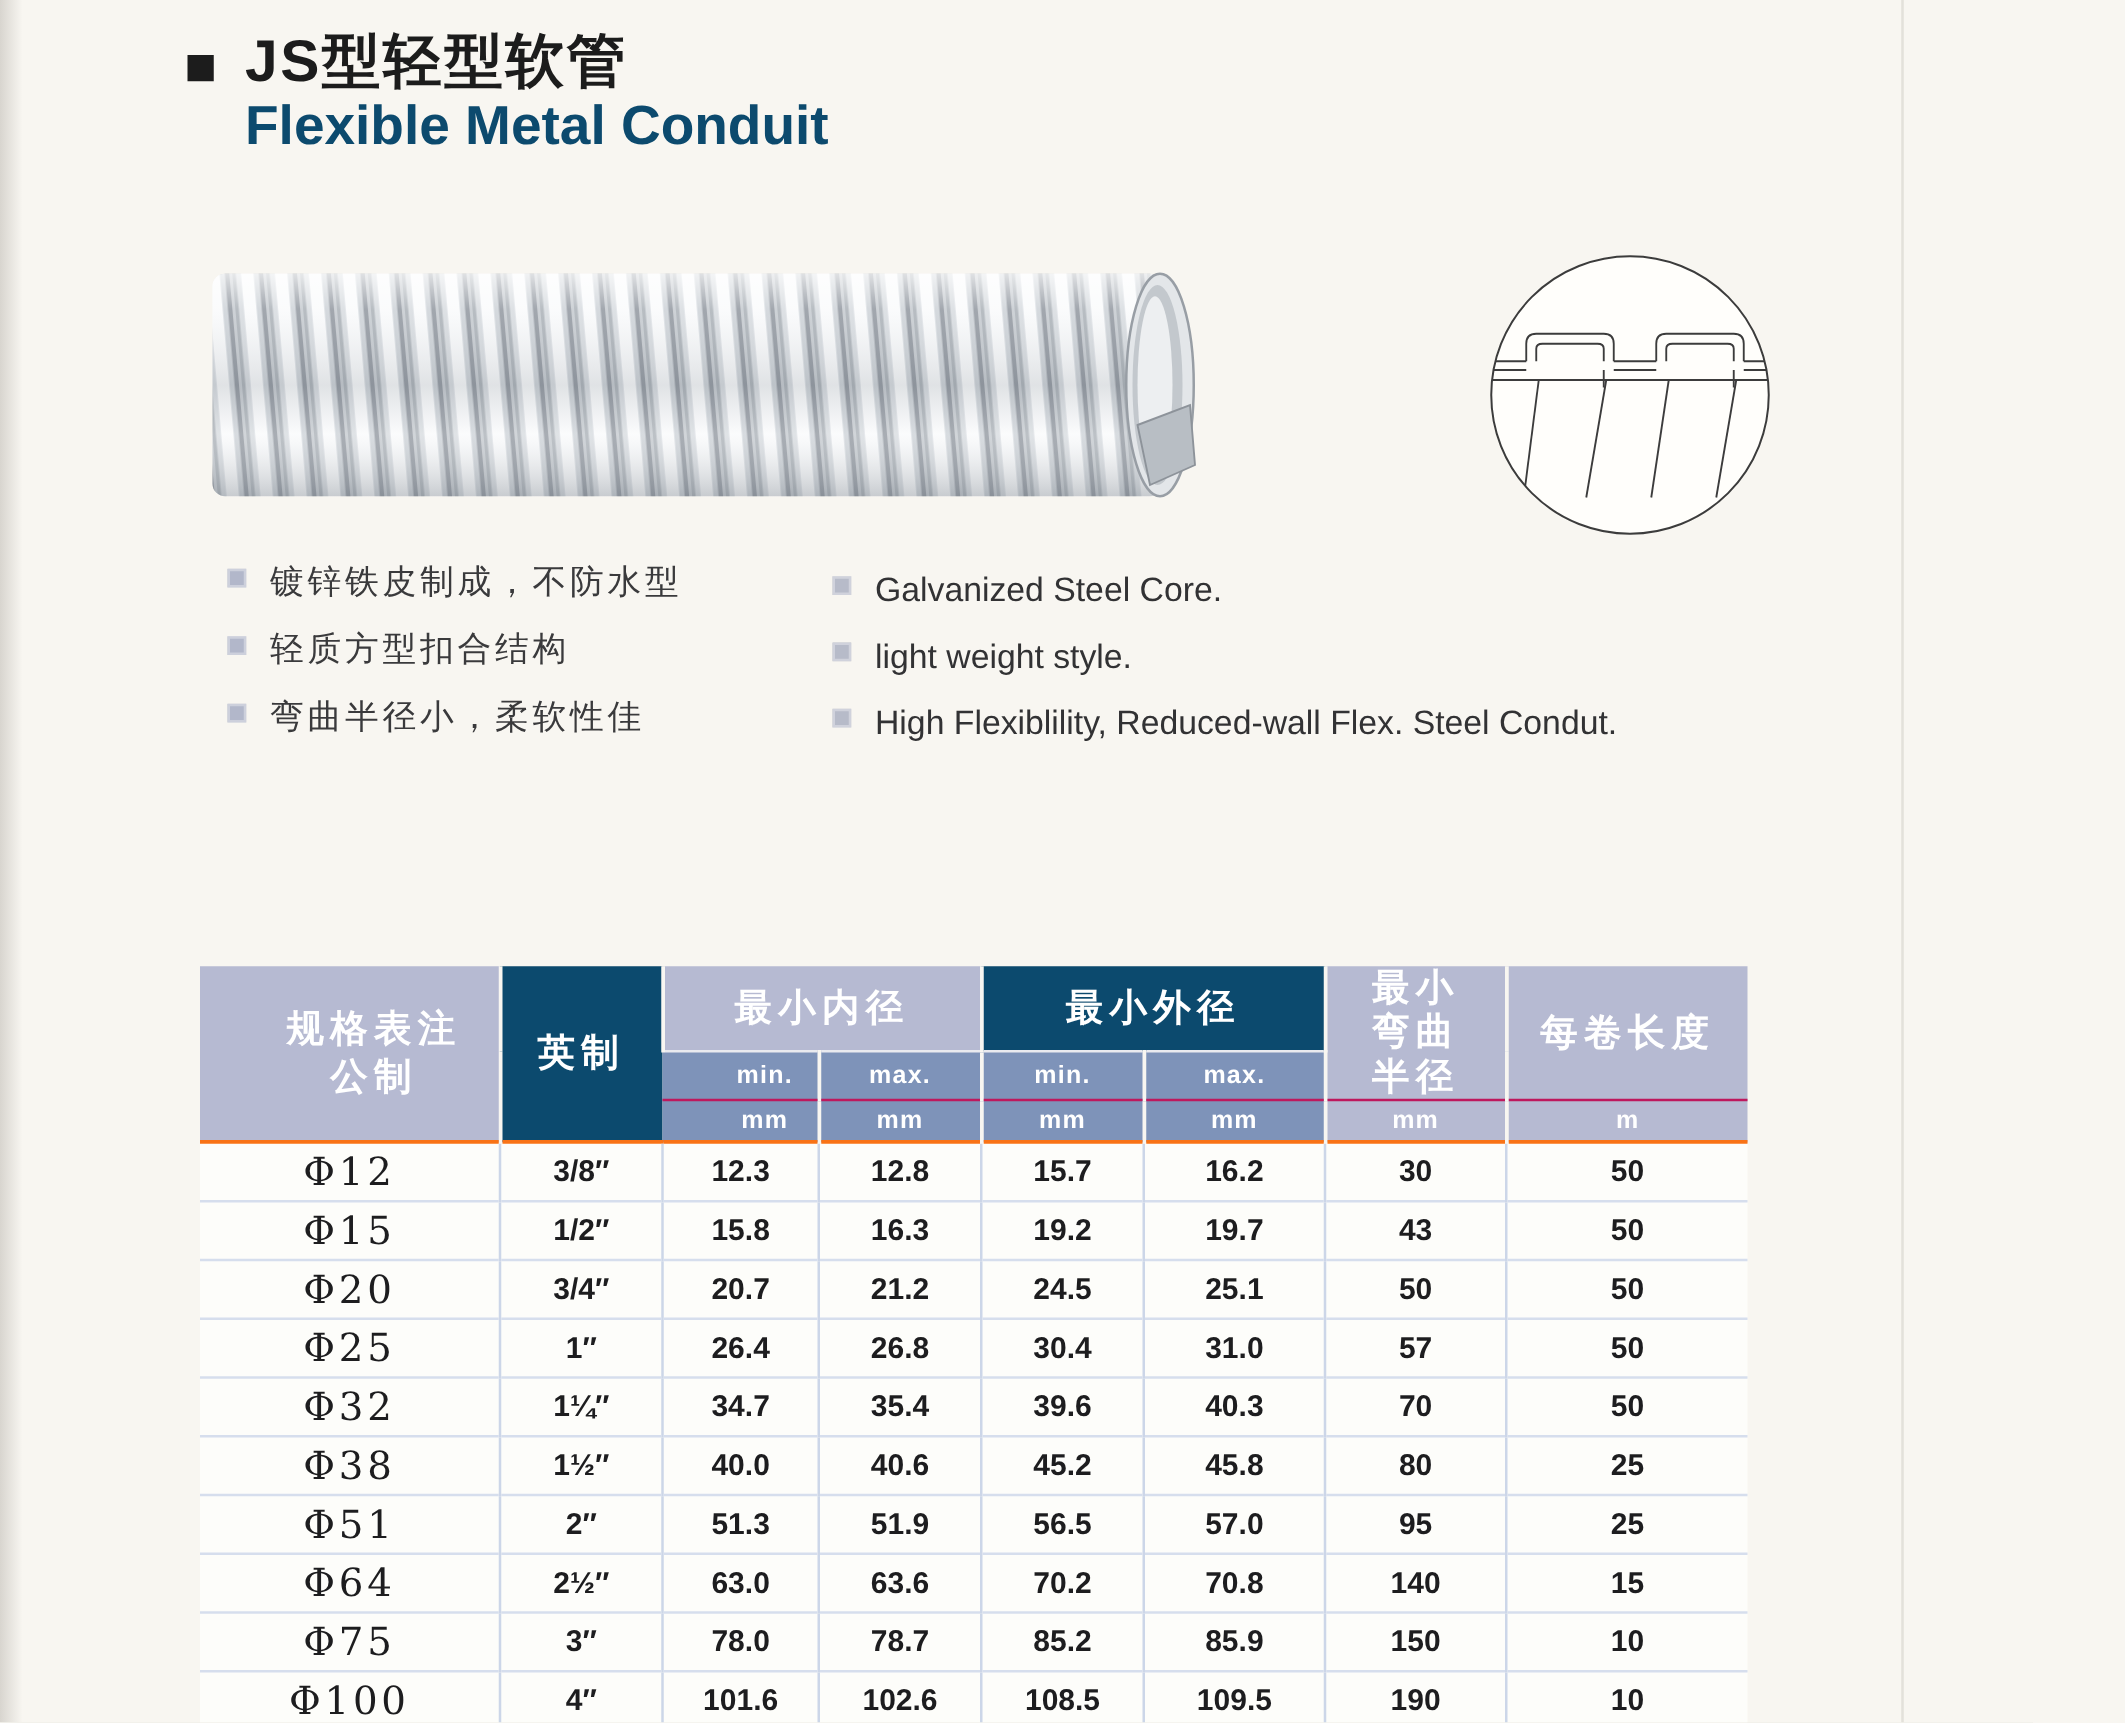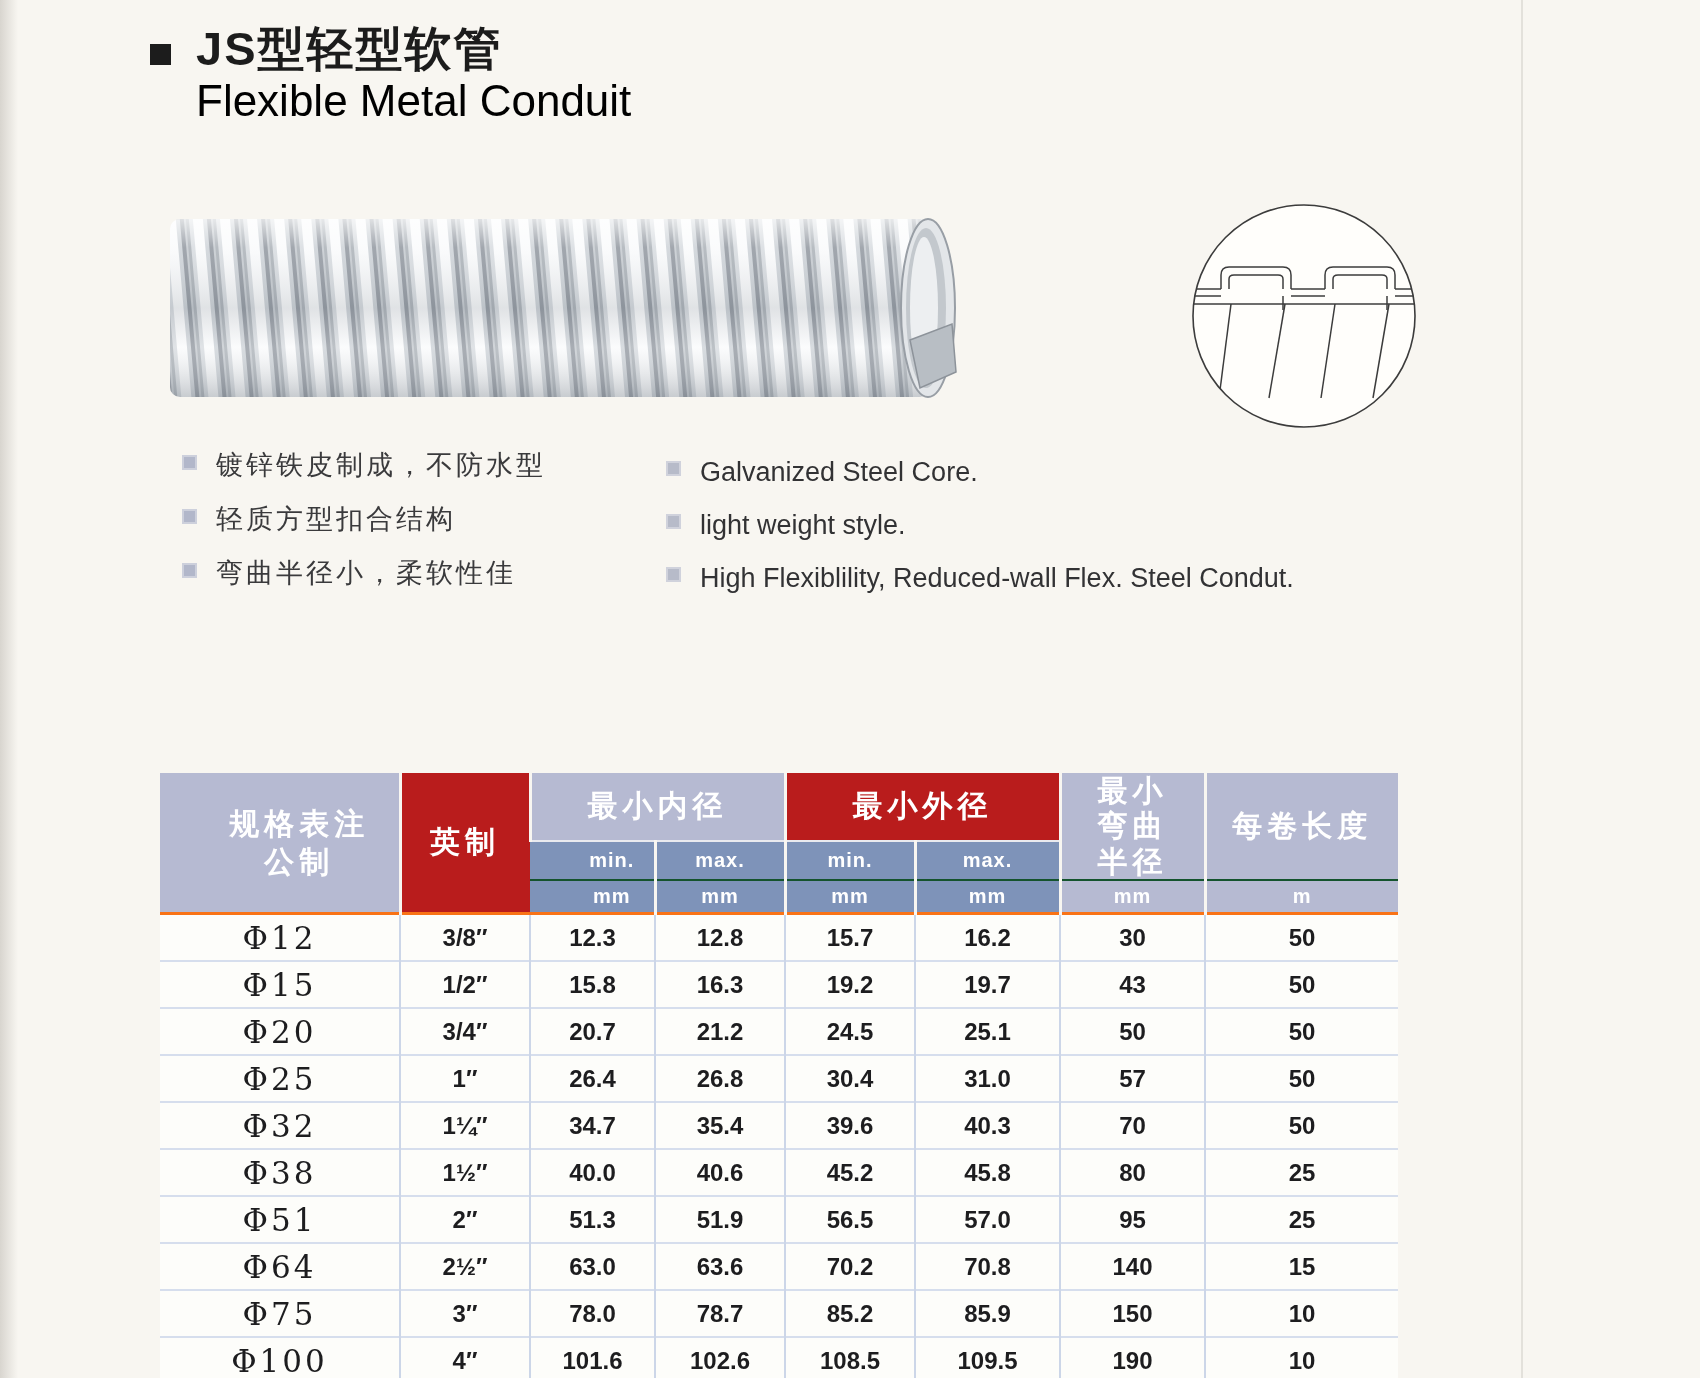--- a/index.html
+++ b/index.html
@@ -7,21 +7,21 @@
   .page{position:relative;width:1700px;height:1378px;background:#f8f6f1;overflow:hidden;}
   .left-edge{position:absolute;left:0;top:0;width:18px;height:100%;
     background:linear-gradient(to right,#d8d5cf,rgba(248,246,241,0));}
   .fold-line{position:absolute;left:1521px;top:0;width:2px;height:100%;background:rgba(190,186,178,.35);}
 
   
   .title-block{position:absolute;left:150px;top:18px;}
   .title-bullet{position:absolute;left:0;top:26px;width:21px;height:21px;background:#1c1c1c;}
   .title-zh{position:absolute;left:46px;top:0;margin:0;font-size:47px;font-weight:bold;color:#1c1c1c;
     letter-spacing:2px;white-space:nowrap;}
-  .title-en{position:absolute;left:46px;top:58px;margin:0;font-size:44px;font-weight:normal;color:#000000;white-space:nowrap;}
+  .title-en{position:absolute;left:46px;top:58px;margin:0;font-size:44px;font-weight:bold;color:#0c4a6e;white-space:nowrap;}
 
   
   .photo{position:absolute;left:168px;top:212px;width:792px;height:192px;}
   .detail{position:absolute;left:1186px;top:198px;width:237px;height:237px;}
 
   
   .features{position:absolute;list-style:none;margin:0;padding:0;}
   .features-zh{left:182px;top:448px;}
   .features-en{left:666px;top:456px;}
   .features li{position:relative;margin:0 0 24px 0;padding-left:34px;white-space:nowrap;}
@@ -31,25 +31,25 @@
     box-shadow:inset 0 0 0 2px rgba(255,255,255,.35);}
   .features-en .sq{top:5px;background:#b7bbc9;}
 
   
   .table-wrap{position:absolute;left:160px;top:773px;}
   table{border-collapse:collapse;table-layout:fixed;width:1238px;}
   th,td{padding:0;margin:0;text-align:center;vertical-align:middle;}
   thead th{color:#ffffff;border-left:3px solid #f8f6f1;font-weight:bold;}
   thead tr th:first-child{border-left:none;padding-left:40px;}
   th.lav{background:#b6bad2;}
-  th.blu{background:#b91c1c;}
+  th.blu{background:#0c4a6e;}
   th.sub{background:#7e93b9;}
   tr.r1 th{height:62px;font-size:30px;letter-spacing:5px;}
   tr.r2 th{height:34px;font-size:20px;letter-spacing:1px;border-top:2px solid #e9eaef;}
-  tr.r3 th{height:31px;font-size:20px;letter-spacing:1px;border-top:2px solid #14532d;}
+  tr.r3 th{height:31px;font-size:20px;letter-spacing:1px;border-top:2px solid #be185d;}
   th.spec{font-size:30px;line-height:1.25;}
   th.inch-h{font-size:32px;letter-spacing:4px;}
   th.bend-h{font-size:25px;line-height:1.18;letter-spacing:3px;}
   th.len-h{font-size:29px;letter-spacing:4px;}
   tbody td{height:45px;background:#fdfdfa;font-size:24px;font-weight:bold;color:#1d1d1f;
     border-top:2px solid #d6deed;border-left:2px solid #ccd6e8;}
   tbody tr td:first-child{border-left:none;}
   tbody tr:first-child td{border-top:3px solid #f97316;}
   tbody tr:last-child td{border-bottom:3px solid #93a7c6;}
   td.col-metric{font-family:"DejaVu Serif","Liberation Serif",serif;font-weight:500;font-size:31px;letter-spacing:3px;}

